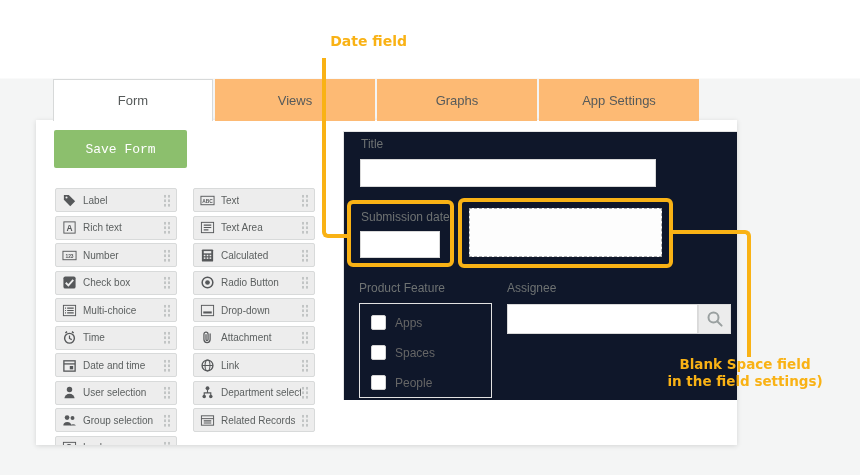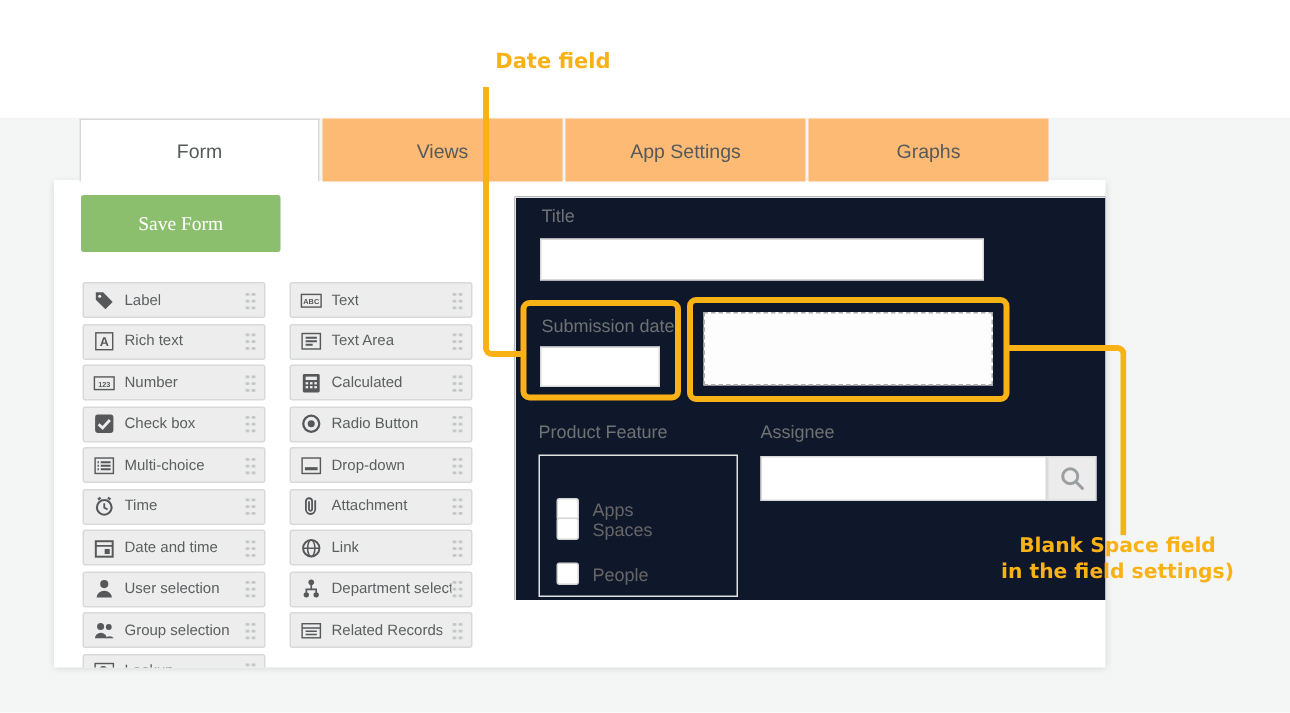--- a/index.html
+++ b/index.html
@@ -11,21 +11,21 @@
   .abs{position:absolute;}
   
   .tab-bar{left:53px;top:79px;height:42px;display:flex;gap:2px;z-index:3;}
   .tab{width:160px;box-sizing:border-box;display:flex;align-items:center;justify-content:center;
        font-size:13px;color:#565a5a;background:#fdba74;cursor:pointer;}
   .tab.active{background:#ffffff;border:1px solid #d7d9d9;border-bottom:none;}
   
   .panel{left:36px;top:120px;width:701px;height:325px;background:#ffffff;
          box-shadow:0 1px 5px rgba(0,0,0,0.13);overflow:hidden;z-index:2;}
   .save-btn{left:18px;top:10px;width:133px;height:38px;background:#8cbf6d;border:none;border-radius:2px;
-            color:#fff;font-size:13px;font-family:Liberation Serif, serif;cursor:pointer;}
+            color:#fff;font-size:13px;font-family:Liberation Mono, monospace;cursor:pointer;}
   
   .palette{left:19px;top:68px;display:grid;grid-template-columns:122px 122px;column-gap:16px;
            grid-auto-rows:24px;row-gap:3.5px;}
   .pitem{box-sizing:border-box;display:flex;align-items:center;padding:0 5px 0 6px;
          background:#ededed;border:1px solid #d8dada;border-radius:2px;cursor:grab;}
   .pitem .picon{width:15px;height:15px;flex:0 0 15px;display:flex;}
   .pitem .picon svg{width:15px;height:15px;}
   .pitem .plabel{margin-left:6px;font-size:10px;color:#5b5f5f;white-space:nowrap;overflow:hidden;}
   .pitem .handle{margin-left:auto;width:8px;height:13px;flex:0 0 8px;
       background-image:radial-gradient(circle,#c2c5c5 1.1px,rgba(0,0,0,0) 1.3px);
@@ -52,22 +52,22 @@
   .hl{position:absolute;box-sizing:border-box;border:4px solid #f9b215;border-radius:6px;z-index:40;}
   .date-label{left:247px;top:33px;width:160px;text-align:right;font-size:14px;}
   .blank-label{left:630px;top:356px;width:230px;text-align:center;font-size:13.5px;line-height:17px;}
 </style>
 </head>
 <body>
 
 <div class="abs tab-bar">
     <div class="tab active">Form</div>
     <div class="tab">Views</div>
+    <div class="tab">Graphs</div>
     <div class="tab">App Settings</div>
-    <div class="tab">Graphs</div>
   </div>
 
 <div class="abs panel">
   <button class="abs save-btn">Save Form</button>
 
   <div class="abs palette">
       <div class="pitem">
         <span class="picon">
           <svg viewBox="0 0 16 16">
             <path d="M2 2h5.2L14 8.8 8.8 14 2 7.2z" fill="#56585a"></path>
@@ -283,21 +283,21 @@
 
     <div class="hl" style="left:3px;top:68px;width:107px;height:67px;"></div>
     <div class="flabel" style="left:17px;top:78px;">Submission date</div>
     <input class="tinput" style="left: 16px; top: 99px; width: 80px; height: 27px;" value="">
 
     <div class="hl" style="left:114px;top:66px;width:215px;height:70px;"></div>
     <div class="dashed-box" style="left:125px;top:76px;width:193px;height:49px;"></div>
 
     <div class="flabel" style="left:15px;top:149px;">Product Feature</div>
     <div class="fieldset" style="left:15px;top:171px;width:133px;height:95px;">
-        <div class="cbrow" style="top: 28px;">
+        <div class="cbrow" style="top: 11px;">
           <span class="cbox"></span>
           <span class="cblabel">Apps</span>
         </div>
         <div class="cbrow" style="top: 41px;">
           <span class="cbox"></span>
           <span class="cblabel">Spaces</span>
         </div>
         <div class="cbrow" style="top: 71px;">
           <span class="cbox"></span>
           <span class="cblabel">People</span>

